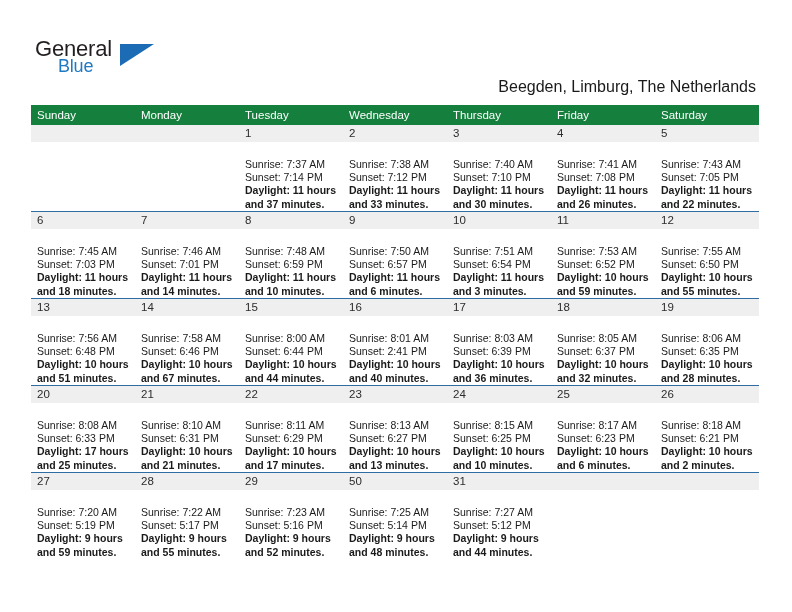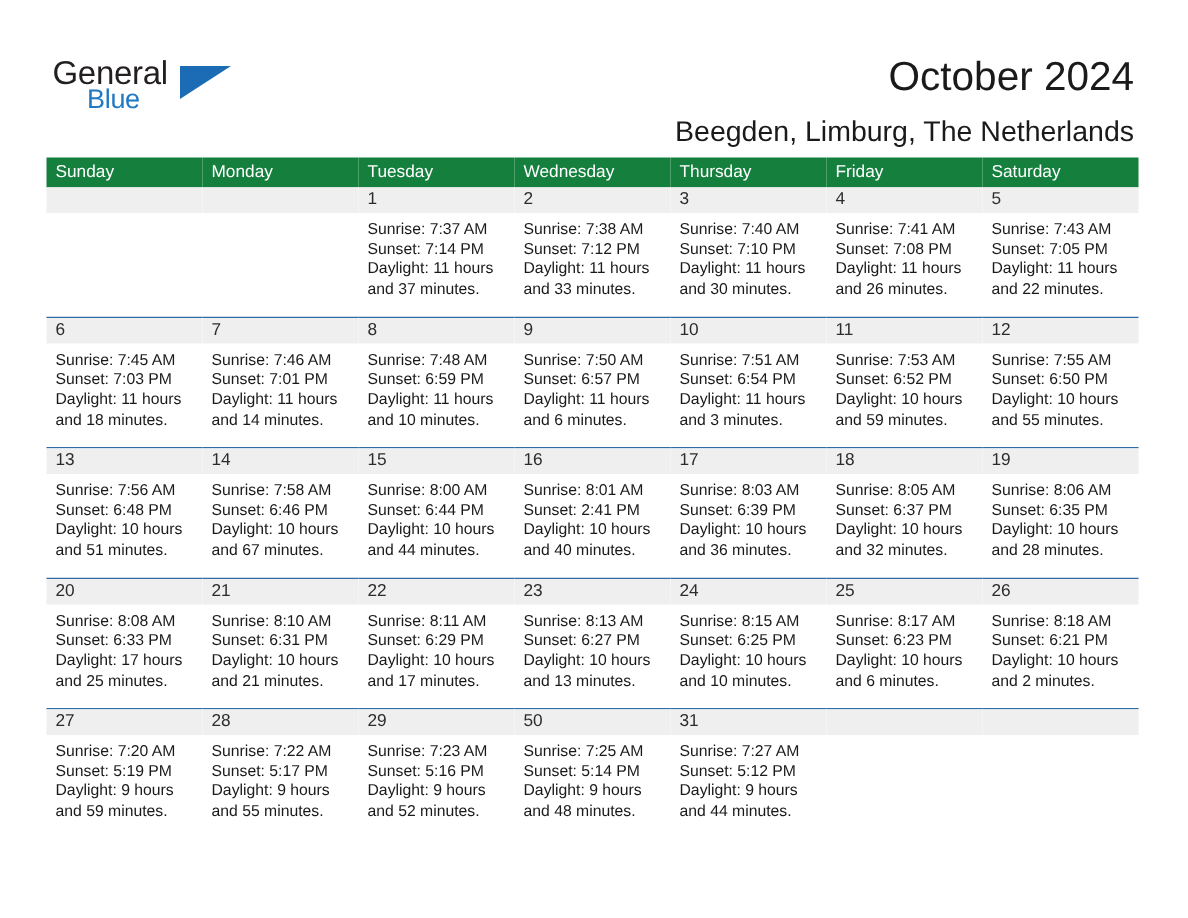--- a/index.html
+++ b/index.html
@@ -73,21 +73,21 @@
     font-size: 27px;
     color: #1a1a1a;
     text-align: right;
     white-space: nowrap;
     font-weight: normal;
   }
   .subtitle {
     position: absolute;
     right: 36px;
     top: 78px;
-    font-size: 19px;
+    font-size: 16px;
     color: #1a1a1a;
     text-align: left;
     white-space: nowrap;
   }
 
   
   .calendar {
     position: absolute;
     left: 31px;
     top: 105px;
@@ -128,46 +128,46 @@
   .daynum-band {
     background: #efefef;
     height: 17px;
     line-height: 17px;
     padding-left: 6px;
     font-size: 11.5px;
     color: #2c2c2c;
     box-sizing: border-box;
   }
   .cell-body {
-    padding: 5px 4px 0 6px;
+    padding: 16px 4px 0 6px;
     font-size: 10.5px;
     line-height: 13.2px;
     color: #1a1a1a;
   }
   .cell-body div {
     white-space: nowrap;
   }
   .cell-body .daylight {
     white-space: normal;
+    font-weight: bold;
   }
 </style>
 </head>
 <body>
 
 <div class="page">
 
   <div class="header">
 
     <div class="logo">
       <span class="logo-general">General</span>
       <span class="logo-triangle"></span>
       <span class="logo-blue">Blue</span>
     </div>
 
-    <div class="title">October 2024</div>
     <div class="subtitle">Beegden, Limburg, The Netherlands</div>
   </div>
 
   <table class="calendar">
     <thead>
       <tr>
         <th>Sunday</th>
         <th>Monday</th>
         <th>Tuesday</th>
         <th>Wednesday</th>

